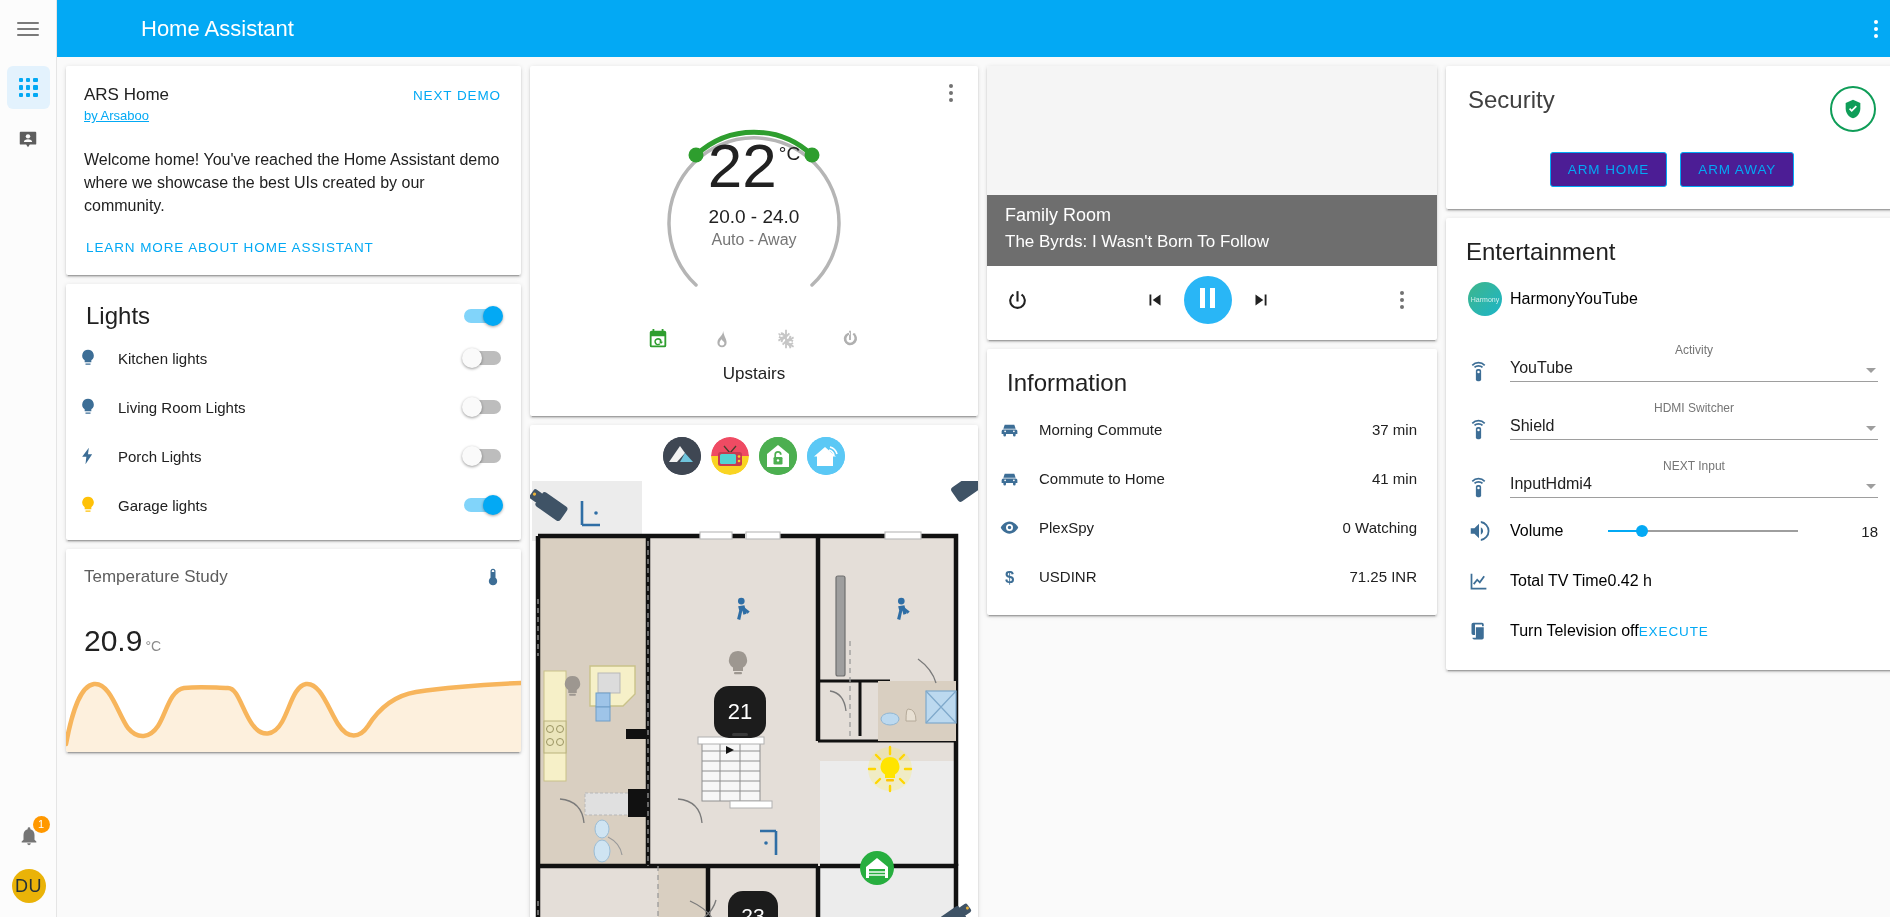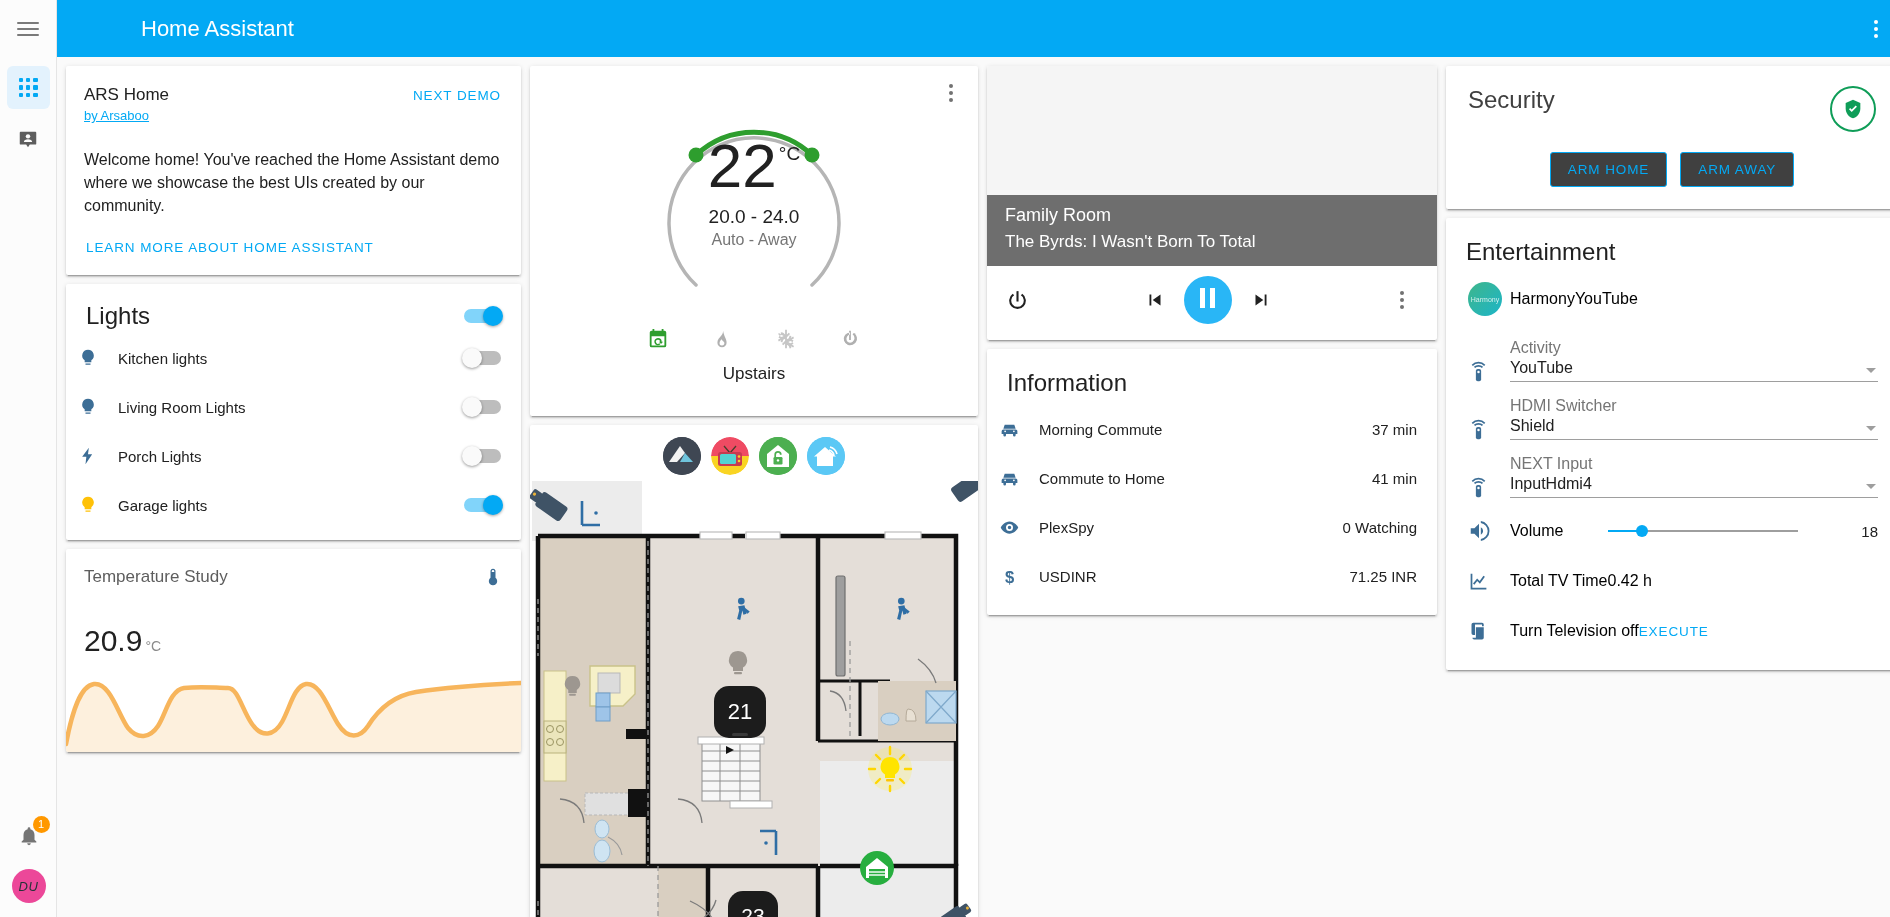--- a/index.html
+++ b/index.html
@@ -29,23 +29,23 @@
   .dots9 { width: 19px; height: 19px; display: grid; grid-template-columns: repeat(3,1fr); grid-template-rows: repeat(3,1fr); gap: 3px; }
   .dots9 i { background: #03a9f4; border-radius: 1px; display: block; }
   .sb-bottom { position: absolute; bottom: 14px; left: 0; width: 57px; display: flex; flex-direction: column; align-items: center; }
   .bell-wrap { position: relative; width: 34px; height: 34px; display: flex; align-items: center; justify-content: center; cursor: pointer; }
   .badge {
     position: absolute; top: -3px; right: -4px; background: #ff9800; color: #fff;
     font-size: 11px; line-height: 17px; width: 17px; height: 17px; border-radius: 50%;
     text-align: center; font-weight: 500;
   }
   .avatar {
-    width: 34px; height: 34px; border-radius: 50%; background: #ec4899;
-    color: #263238; font-size: 13px; display: flex; align-items: center; justify-content: center;
-    margin-top: 16px; cursor: pointer; letter-spacing: .5px; font-style: italic;
+    width: 34px; height: 34px; border-radius: 50%; background: #eab308;
+    color: #263238; font-size: 18px; display: flex; align-items: center; justify-content: center;
+    margin-top: 16px; cursor: pointer; letter-spacing: .5px;
   }
 
   
   .main { flex: 1; position: relative; }
   .topbar {
     height: 57px; background: #03a9f4; display: flex; align-items: center;
     padding: 0 14px 0 26px; color: #fff;
   }
   .topbar .title { font-size: 22px; font-weight: 400; padding-left: 58px; }
   .topbar .spacer { flex: 1; }
@@ -150,37 +150,37 @@
 
   
   .sec-head { display: flex; justify-content: space-between; align-items: flex-start; padding: 20px 22px 0 22px; }
   .sec-title { font-size: 24px; color: #404040; }
   .shield-circle {
     width: 46px; height: 46px; border-radius: 50%; border: 2px solid #0f9d58;
     display:flex; align-items:center; justify-content:center; cursor: pointer;
   }
   .sec-btns { display: flex; gap: 13px; justify-content: center; padding: 20px 0 22px 0; }
   .outline-btn {
-    border: 1px solid #03a9f4; color: #03a9f4; background: #404040; border-radius: 3px;
+    border: 1px solid #03a9f4; color: #03a9f4; background: #4c1d95; border-radius: 3px;
     font-size: 13.5px; font-weight: 500; letter-spacing: .9px; padding: 9px 17px;
     cursor: pointer; font-family: inherit;
   }
 
   
   .ent-row { display: flex; align-items: center; padding: 0 20px 0 22px; height: 50px; }
   .ent-icon { width: 42px; flex: 0 0 42px; display: flex; align-items: center; }
   .harmony-av {
     width: 34px; height: 34px; border-radius: 50%;
     background: linear-gradient(135deg,#3fb68b,#1cb5c8);
     display:flex; align-items:center; justify-content:center;
     color: rgba(255,255,255,.78); font-size: 7px;
   }
   .sel-row { display: flex; align-items: flex-end; padding: 6px 20px 0 22px; height: 58px; }
   .sel-field { flex: 1; border-bottom: 1px solid #9e9e9e; padding-bottom: 4px; position: relative; }
-  .sel-label { font-size: 16px; color: #757575; }
+  .sel-label { font-size: 12px; color: #757575; text-align: center; }
   .sel-value { font-size: 16px; color: #212121; margin-top: 2px; }
   .caret { position: absolute; right: 2px; bottom: 8px; width: 0; height: 0;
     border-left: 5px solid transparent; border-right: 5px solid transparent; border-top: 5px solid #9e9e9e; }
   .slider-wrap { flex: 1; display: flex; align-items: center; padding-right: 14px; }
   .slider-track { position: relative; flex: 1; height: 2px; background: #9e9e9e; margin: 0 6px; }
   .slider-fill { position: absolute; left: 0; top: 0; height: 2px; background: #03a9f4; }
   .slider-knob { position: absolute; top: -5px; width: 12px; height: 12px; border-radius: 50%; background: #03a9f4; cursor: pointer; }
   .ent-val { font-size: 15px; color: #212121; min-width: 60px; text-align: right; }
 </style>
 </head>
@@ -653,21 +653,21 @@
           </svg>
         </div>
       </div>
 
       <div class="col col3">
 
         <div class="card media">
           <div class="media-art">
             <div class="media-meta">
               <div class="media-sub">Family Room</div>
-              <div class="media-main">The Byrds: I Wasn't Born To Total</div>
+              <div class="media-main">The Byrds: I Wasn't Born To Follow</div>
             </div>
           </div>
           <div class="media-ctrl">
             <span class="ctrl-ico">
               <svg width="25" height="25" viewBox="0 0 24 24">
                   <path fill="#212121" d="M13 3h-2v10h2z"></path>
                   <path fill="#212121" d="M16.6 5.6l-1.4 1.4a6 6 0 11-6.4 0L7.4 5.6a8 8 0 109.2 0z"></path>
                 </svg>
             </span>
             <div class="media-center">

